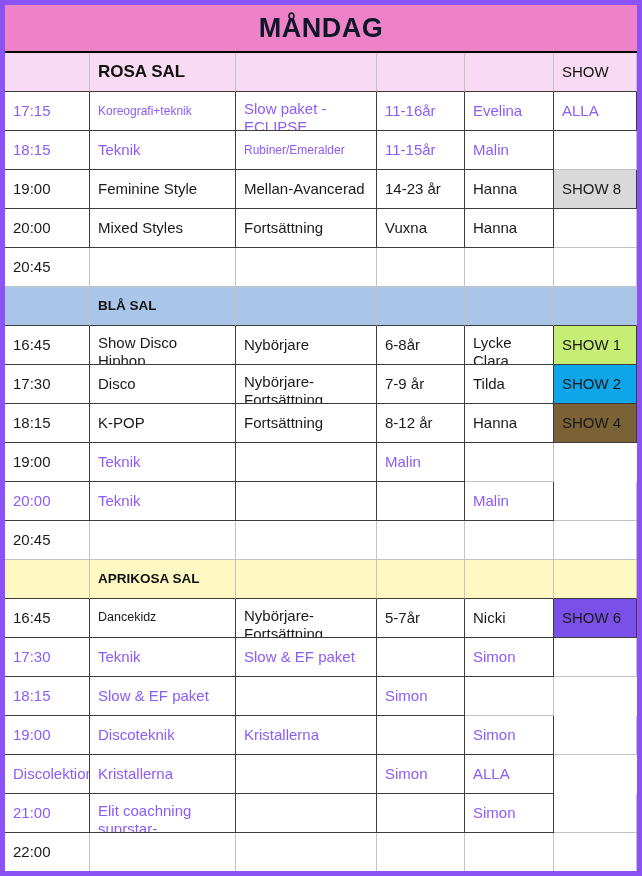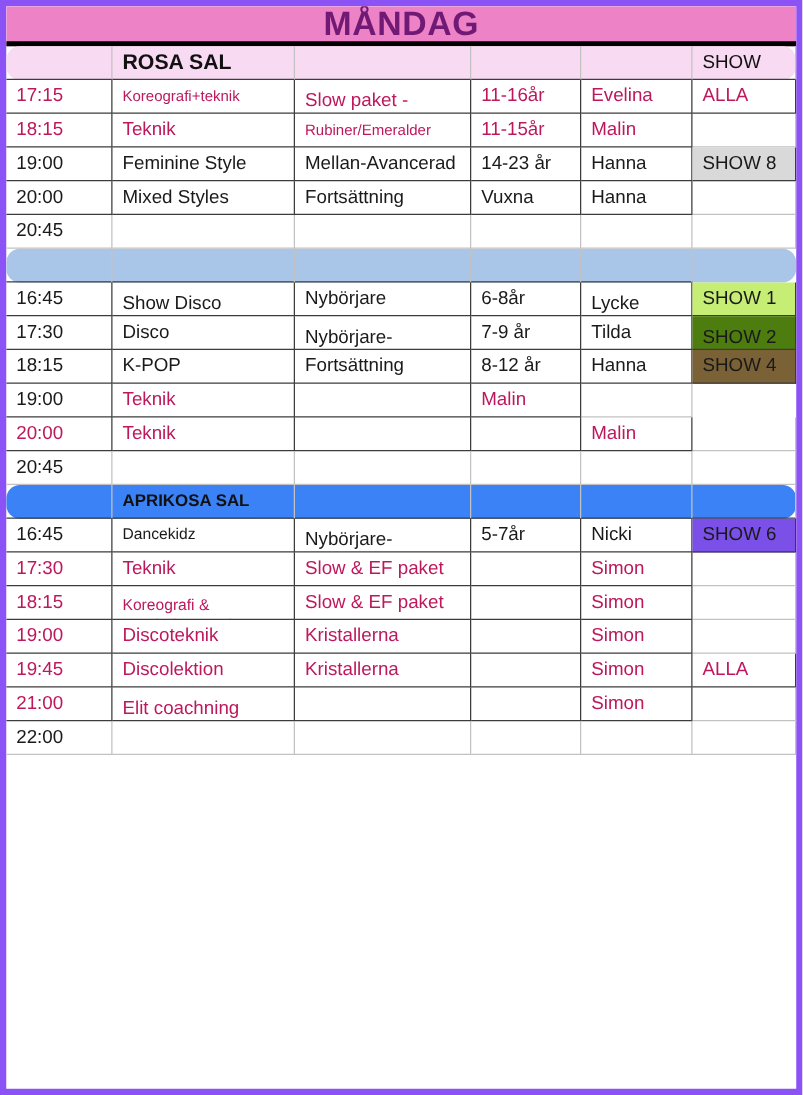--- a/index.html
+++ b/index.html
@@ -7,36 +7,35 @@
 
   .frame {
     width:642px; height:876px;
     box-sizing:border-box;
     border:5px solid #8b52f5;
     background:#fff;
     overflow:hidden;
   }
 
   .title-band {
-    height:32px;
+    height:48px;
     box-sizing:border-box;
     background:#ee82c6;
-    border-bottom:4px solid #000000;
+    border-bottom:2px solid #000000;
     display:flex; align-items:center; justify-content:center;
-    font-size:27px; font-weight:bold; color:#701a75;
+    font-size:27px; font-weight:bold; color:#0f172a;
     letter-spacing:0.5px;
   }
 
   .tbl { width:100%; }
 
   .row {
     display:grid;
     grid-template-columns:85px 146px 141px 88px 89px auto;
-    height:27px;
-    border-radius:11px;
+    height:39px;
   }
 
   .cell {
     position:relative;
     box-sizing:border-box;
     border-right:1px solid #c2c2c2;
     border-bottom:1px solid #c2c2c2;
     padding:0 4px 0 8px;
     display:flex; align-items:center;
     font-size:15px; line-height:18px;
@@ -44,21 +43,21 @@
     overflow:hidden;
     background:transparent;
   }
   .cell span { display:block; }
 
   
   .cell.db { border-right-color:#3c3c3c; border-bottom-color:#3c3c3c; }
   
   .cell.secb { border-bottom-color:#3c3c3c; }
 
-  .cell.red { color:#be185d; }
+  .cell.red { color:#8b5cf6; }
 
   .cell.wrap { align-items:flex-start; padding-top:8px; }
   .cell.wrap span { white-space:pre-line; }
 
   .secname { font-weight:bold; font-size:13.5px; color:#111; }
   .sec-0 .secname { font-size:17px; }
   .showhdr { font-size:15px; color:#111; }
 </style>
 </head>
 <body>
@@ -162,20 +161,23 @@
           <span>20:45</span>
         </div>
         <div class="cell"></div>
         <div class="cell"></div>
         <div class="cell"></div>
         <div class="cell"></div>
         <div class="cell"></div>
       </div>
       <div class="row sec-1" style="background: rgb(169, 197, 232);">
         <div class="cell secb"></div>
+        <div class="cell secb">
+          <span class="secname">BLÅ SAL</span>
+        </div>
         <div class="cell secb"></div>
         <div class="cell secb"></div>
         <div class="cell secb"></div>
         <div class="cell secb"></div>
       </div>
       <div class="row">
         <div class="cell db">
           <span>16:45</span>
         </div>
         <div class="cell db wrap">
@@ -206,21 +208,21 @@
         <div class="cell db wrap">
           <span>Nybörjare-
 Fortsättning</span>
         </div>
         <div class="cell db">
           <span>7-9 år</span>
         </div>
         <div class="cell db">
           <span>Tilda</span>
         </div>
-        <div class="cell db" style="background: #4d7c0f; align-items: flex-end;">
+        <div class="cell db" style="background: #0ea5e9;">
           <span>SHOW 2</span>
         </div>
       </div>
       <div class="row">
         <div class="cell db">
           <span>18:15</span>
         </div>
         <div class="cell db">
           <span>K-POP</span>
         </div>
@@ -267,21 +269,21 @@
       <div class="row">
         <div class="cell">
           <span>20:45</span>
         </div>
         <div class="cell"></div>
         <div class="cell"></div>
         <div class="cell"></div>
         <div class="cell"></div>
         <div class="cell"></div>
       </div>
-      <div class="row sec-2" style="background: #3b82f6;">
+      <div class="row sec-2" style="background: #fef9c3;">
         <div class="cell secb"></div>
         <div class="cell secb">
           <span class="secname">APRIKOSA SAL</span>
         </div>
         <div class="cell secb"></div>
         <div class="cell secb"></div>
         <div class="cell secb"></div>
         <div class="cell secb"></div>
       </div>
       <div class="row">
@@ -318,24 +320,20 @@
         <div class="cell db"></div>
         <div class="cell db red">
           <span>Simon</span>
         </div>
         <div class="cell"></div>
       </div>
       <div class="row">
         <div class="cell db red">
           <span>18:15</span>
         </div>
-        <div class="cell db red wrap" style="font-size: 12.5px; line-height: 15.5px;">
-          <span>Koreografi &amp;
-coachningstränin</span>
-        </div>
         <div class="cell db red">
           <span>Slow &amp; EF paket</span>
         </div>
         <div class="cell db"></div>
         <div class="cell db red">
           <span>Simon</span>
         </div>
         <div class="cell"></div>
       </div>
       <div class="row">
@@ -348,23 +346,20 @@
         <div class="cell db red">
           <span>Kristallerna</span>
         </div>
         <div class="cell db"></div>
         <div class="cell db red">
           <span>Simon</span>
         </div>
         <div class="cell"></div>
       </div>
       <div class="row">
-        <div class="cell db red">
-          <span>19:45</span>
-        </div>
         <div class="cell db red">
           <span>Discolektion</span>
         </div>
         <div class="cell db red">
           <span>Kristallerna</span>
         </div>
         <div class="cell db"></div>
         <div class="cell db red">
           <span>Simon</span>
         </div>

